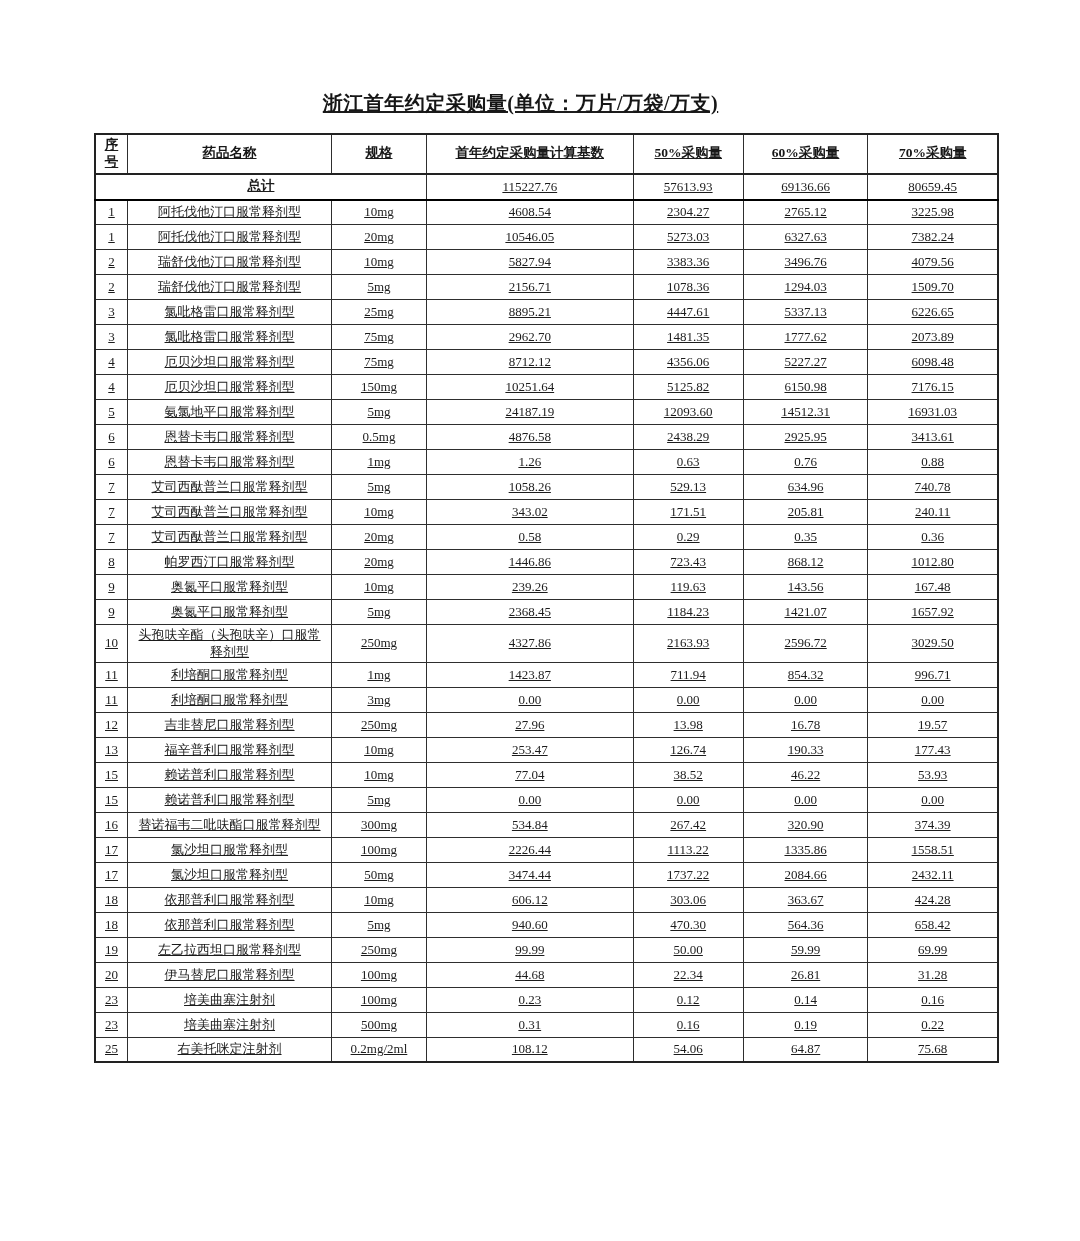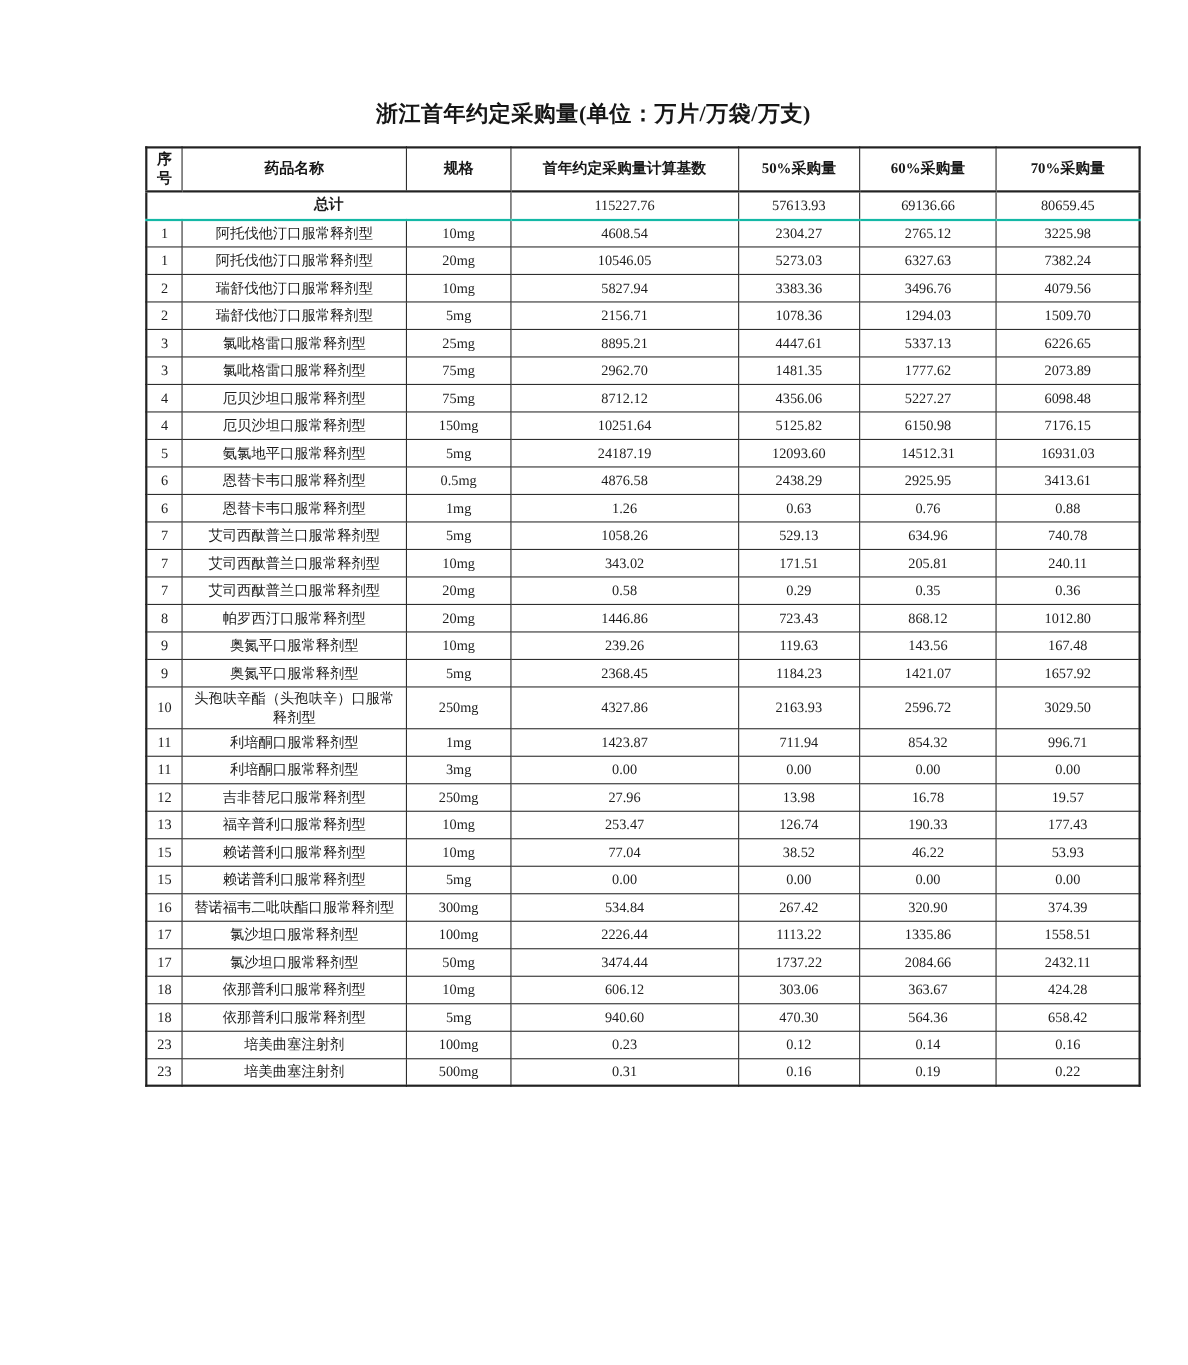--- a/index.html
+++ b/index.html
@@ -11,21 +11,22 @@
   body {
     width: 1080px;
     height: 1241px;
     font-family: "Liberation Serif", "DejaVu Serif", serif;
     color: #1c1c1c;
     overflow: hidden;
   }
   .page {
     width: 1080px;
     height: 1241px;
-    padding: 90px 85px 0 84px;
+    padding: 90px 85px 0 46px;
+    text-decoration: underline;
   }
   .doc-title {
     font-size: 20px;
     font-weight: bold;
     text-align: center;
     margin: 0 0 16px 0;
     letter-spacing: 0.5px;
     color: #161616;
   }
   table.proc-table {
@@ -54,21 +55,21 @@
   }
   .proc-table thead th {
     font-weight: bold;
     font-size: 13.5px;
     height: 26px;
     border-bottom: 2px solid #222222;
     color: #181818;
   }
   tr.total-row td {
     height: 26px;
-    border-bottom: 2px solid #14b8a6;
+    border-bottom: 2px solid #000000;
   }
   tr.total-row td.total-label {
     font-weight: bold;
     font-size: 13.5px;
   }
   td.name-cell {
     padding: 2px 6px;
   }
 </style>
 </head>
@@ -361,32 +362,59 @@
         <tr>
           <td>18</td>
           <td class="name-cell">依那普利口服常释剂型</td>
           <td>5mg</td>
           <td>940.60</td>
           <td>470.30</td>
           <td>564.36</td>
           <td>658.42</td>
         </tr>
         <tr>
+          <td>19</td>
+          <td class="name-cell">左乙拉西坦口服常释剂型</td>
+          <td>250mg</td>
+          <td>99.99</td>
+          <td>50.00</td>
+          <td>59.99</td>
+          <td>69.99</td>
+        </tr>
+        <tr>
+          <td>20</td>
+          <td class="name-cell">伊马替尼口服常释剂型</td>
+          <td>100mg</td>
+          <td>44.68</td>
+          <td>22.34</td>
+          <td>26.81</td>
+          <td>31.28</td>
+        </tr>
+        <tr>
           <td>23</td>
           <td class="name-cell">培美曲塞注射剂</td>
           <td>100mg</td>
           <td>0.23</td>
           <td>0.12</td>
           <td>0.14</td>
           <td>0.16</td>
         </tr>
         <tr>
           <td>23</td>
           <td class="name-cell">培美曲塞注射剂</td>
           <td>500mg</td>
           <td>0.31</td>
           <td>0.16</td>
           <td>0.19</td>
           <td>0.22</td>
         </tr>
+        <tr>
+          <td>25</td>
+          <td class="name-cell">右美托咪定注射剂</td>
+          <td>0.2mg/2ml</td>
+          <td>108.12</td>
+          <td>54.06</td>
+          <td>64.87</td>
+          <td>75.68</td>
+        </tr>
       </tbody>
   </table>
 </div>
 
 </body></html>

